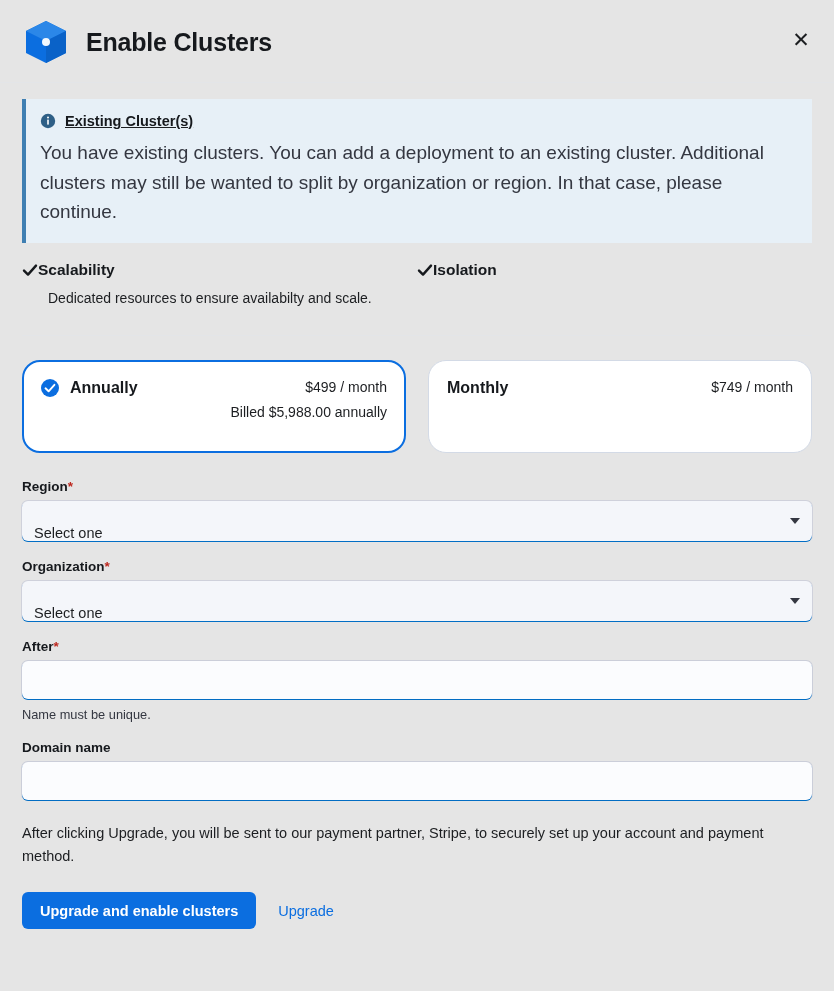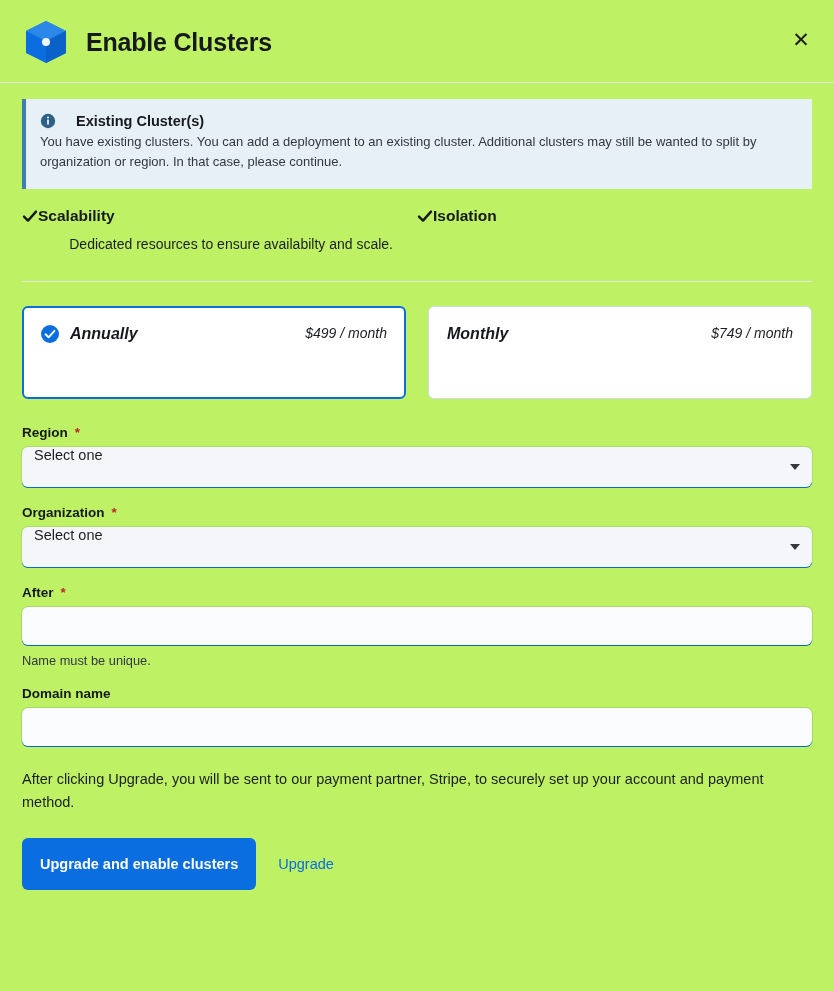--- a/index.html
+++ b/index.html
@@ -11,21 +11,21 @@
     background: #ffffff;
     font-family: "Liberation Sans", sans-serif;
     color: #1c1e21;
     -webkit-font-smoothing: antialiased;
   }
 
   .modal {
     position: relative;
     width: 834px;
     height: 991px;
-    background: #bef264;
+    background: #e5e5e5;
     overflow: hidden;
   }
 
   
   .modal-header {
     display: flex;
     align-items: center;
     padding: 18px 22px 16px 22px;
     border-bottom: 1px solid #e3e5e8;
     position: relative;
@@ -64,35 +64,36 @@
   
   .callout {
     margin: 16px 22px 0 22px;
     background: #e7f0f7;
     border-left: 4px solid #3f7fb2;
     padding: 14px 16px 16px 14px;
   }
   .callout-title-row {
     display: flex;
     align-items: flex-start;
-    gap: 20px;
+    gap: 9px;
+    text-decoration: underline;
   }
   .info-icon {
     width: 16px;
     height: 16px;
     flex: 0 0 16px;
   }
   .callout-title {
     font-size: 14.5px;
     font-weight: 700;
     color: #16191d;
   }
   .callout-body {
-    margin-top: 3px;
-    font-size: 13px;
+    margin-top: 9px;
+    font-size: 19px;
     line-height: 1.56;
     color: #343741;
     max-width: 760px;
   }
 
   
   .lead-text {
     margin: 22px 22px 0 22px;
     font-size: 14.5px;
     color: #1c1e21;
@@ -122,38 +123,36 @@
     font-size: 15.5px;
     font-weight: 700;
     color: #16191d;
   }
   .feature-desc {
     margin-top: 8px;
     padding-left: 26px;
     font-size: 14px;
     line-height: 1.58;
     color: #1c1e21;
-    text-align: right;
   }
 
   
   .plans {
     display: flex;
     gap: 22px;
     margin: 24px 22px 0 22px;
   }
   .plan {
     flex: 1 1 0;
     border: 1px solid #d3dae6;
-    border-radius: 6px;
+    border-radius: 18px;
     padding: 18px 18px 20px 18px;
     min-height: 93px;
     background: #ffffff;
     cursor: pointer;
-    font-style: italic;
   }
   .plan.selected {
     border: 2px solid #0b6ee0;
     padding: 17px 17px 19px 17px;
   }
   .plan-row {
     display: flex;
     align-items: flex-start;
     justify-content: space-between;
   }
@@ -188,40 +187,39 @@
   .form {
     margin: 26px 22px 0 22px;
   }
   .field-label {
     font-size: 13.5px;
     font-weight: 700;
     color: #16191d;
     margin-bottom: 7px;
     display: flex;
     align-items: baseline;
-    gap: 7px;
   }
   .required-star {
     color: #bd271e;
     font-size: 13.5px;
     font-weight: 700;
   }
   .select, .text-input {
     width: 100%;
     height: 40px;
     border: none;
     border-radius: 6px;
     background-color: #f4f6fa;
     box-shadow: 0 0 0 1px rgba(17,43,134,0.10), 0 1px 0 0 #07c;
     font-size: 14.5px;
     color: #1c1e21;
     padding: 0 12px;
     font-family: "Liberation Sans", sans-serif;
     display: flex;
-    align-items: flex-start;
+    align-items: flex-end;
     position: relative;
   }
   .text-input {
     box-shadow: 0 0 0 1px rgba(17,43,134,0.10), 0 1px 0 0 #07c;
     background-color: #fbfcfe;
   }
   .select .placeholder {
     color: #1c1e21;
     font-size: 14.5px;
   }
@@ -263,21 +261,21 @@
     align-items: center;
     gap: 14px;
     margin: 24px 22px 0 22px;
     padding-top: 0;
   }
   .primary-button {
     background: #0b6ee0;
     color: #ffffff;
     border: none;
     border-radius: 6px;
-    height: 52px;
+    height: 37px;
     padding: 0 18px;
     font-size: 14.5px;
     font-weight: 600;
     cursor: pointer;
     font-family: "Liberation Sans", sans-serif;
   }
   .link-button {
     background: none;
     border: none;
     color: #0b6ee0;
@@ -351,20 +349,21 @@
           <span class="radio-selected">
             <svg viewBox="0 0 18 18" width="18" height="18" aria-hidden="true">
               <circle cx="9" cy="9" r="9" fill="#0b6ee0"></circle>
               <path d="M4.5 9.3 L7.6 12.3 L13.4 5.8" stroke="#ffffff" stroke-width="1.9" fill="none" stroke-linecap="round" stroke-linejoin="round"></path>
             </svg>
           </span>
           <span class="plan-name">Annually</span>
         </div>
         <span class="plan-price">$499 / month</span>
       </div>
+      <div class="plan-sub">Billed $5,988.00 annually</div>
     </div>
 
     <div class="plan">
       <div class="plan-row">
         <div class="plan-left">
           <span class="plan-name">Monthly</span>
         </div>
         <span class="plan-price">$749 / month</span>
       </div>
     </div>

